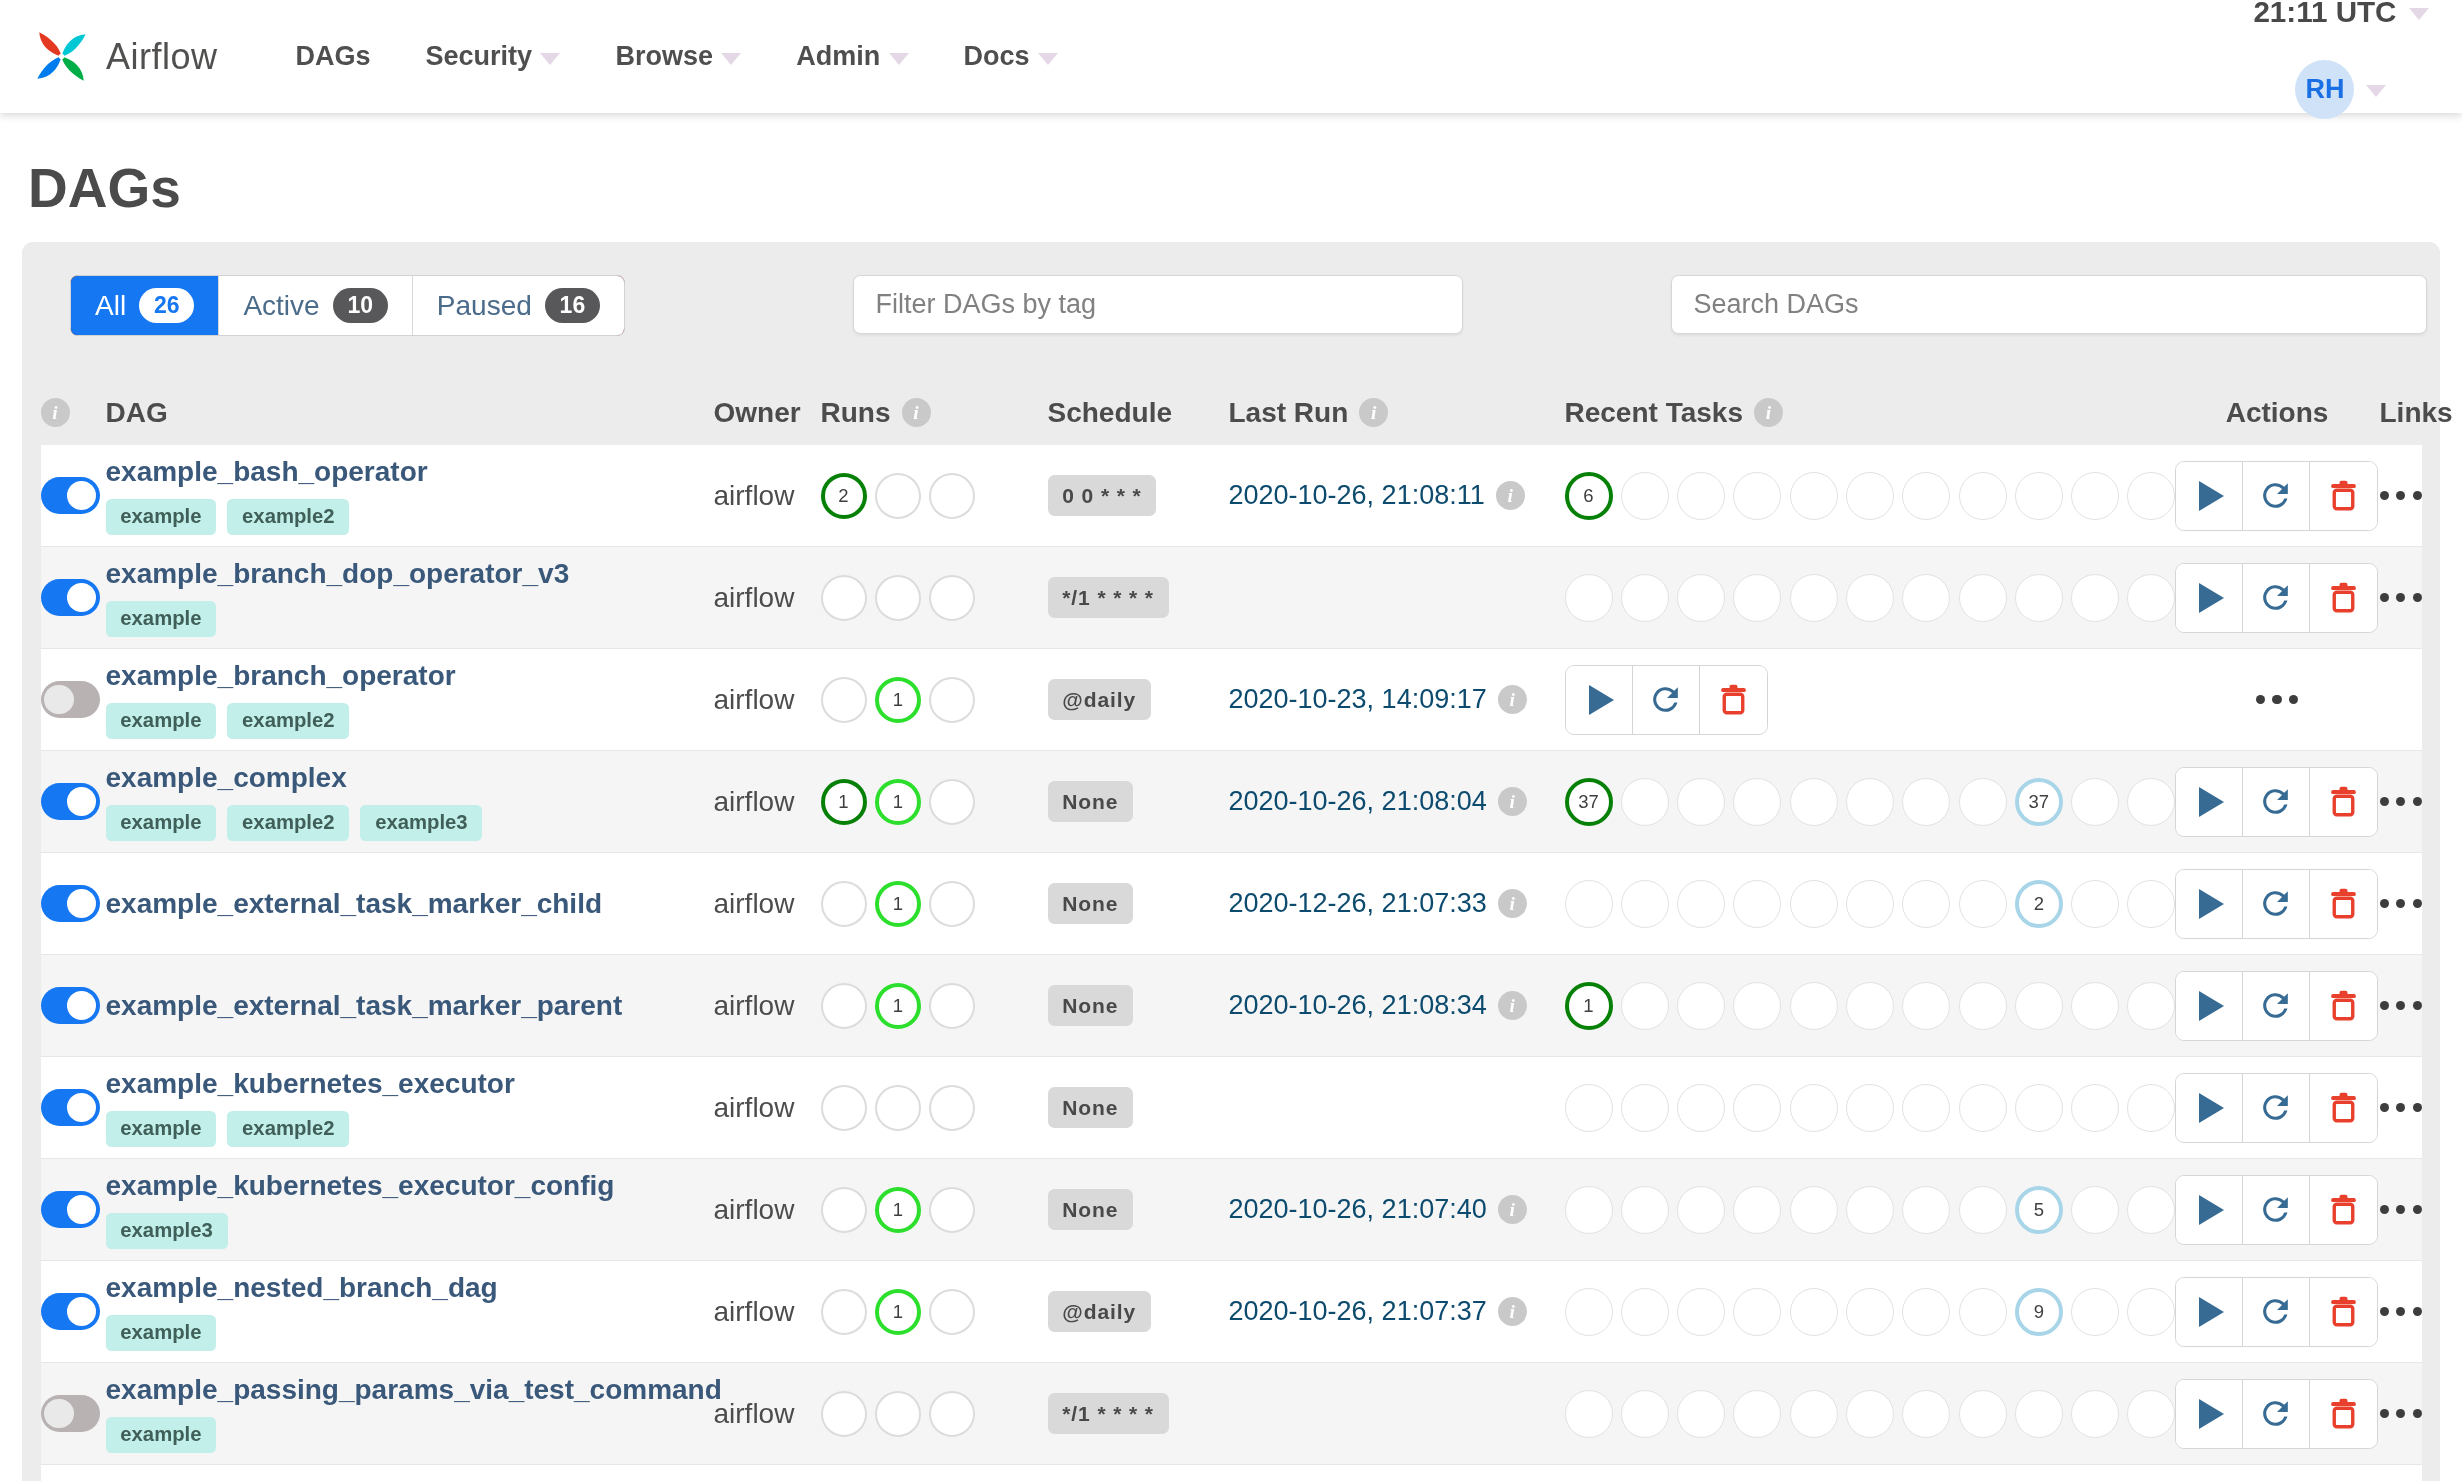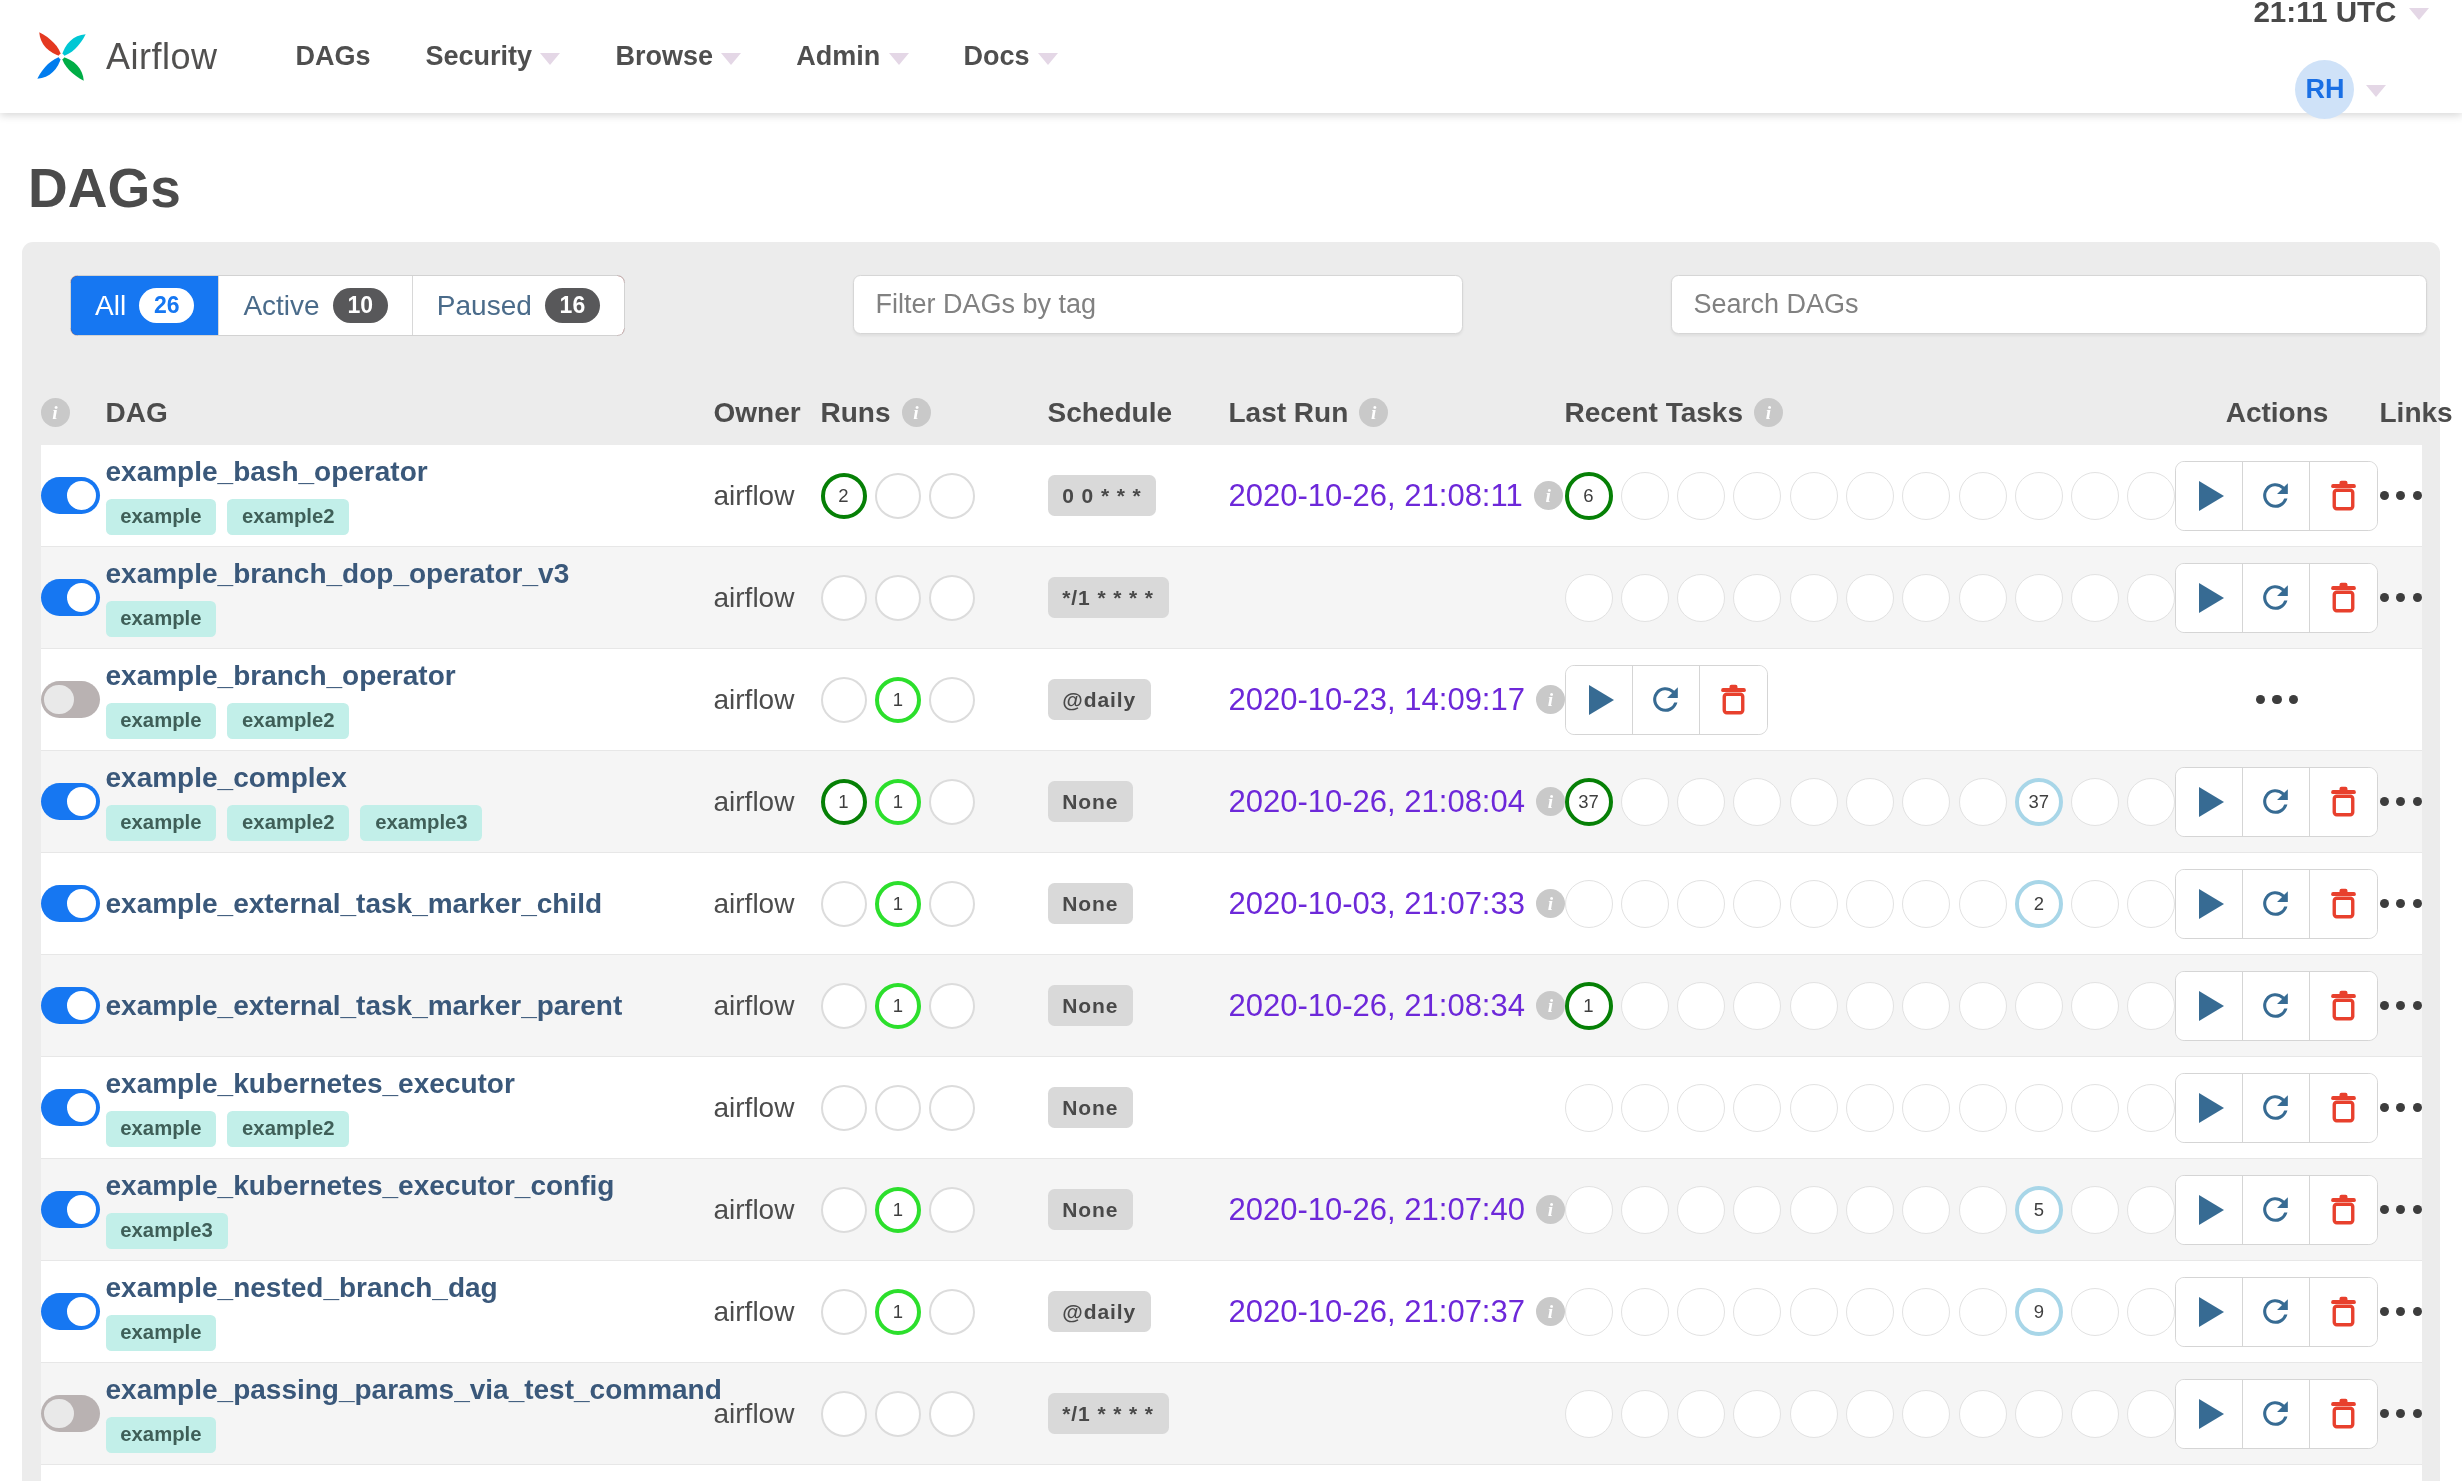--- a/index.html
+++ b/index.html
@@ -89,21 +89,21 @@
   .c-recent .circle { width:48px; height:48px; border:1.8px solid #e2e2e2; }
   .circle.st-success { border:4.6px solid var(--success); }
   .circle.st-running { border:4.6px solid var(--running); }
   .circle.st-none    { border:4.6px solid var(--none-state); }
 
   .badge-schedule { background:#d9d9d9; color:#494949; font-weight:bold; font-size:21px;
     padding:8.3px 14.8px; border-radius:6.5px; letter-spacing:0.9px; white-space:nowrap;
     display:inline-block; cursor:pointer; }
 
   .c-lastrun { display:flex; align-items:center; gap:11px; }
-  .lastrun-link { font-size:31px; color:#6d28d9; text-decoration:none; cursor:pointer; white-space:nowrap; }
+  .lastrun-link { font-size:27px; color:#0c4a6e; text-decoration:none; cursor:pointer; white-space:nowrap; }
 
   .info-icon { width:29px; height:29px; border-radius:50%; background:#c9c9c9; color:#fff;
     font-size:19.4px; font-weight:bold; font-style:italic; font-family:"Liberation Serif",serif;
     display:inline-flex; align-items:center; justify-content:center; flex:none; }
 
   .btn-group { display:inline-flex; border:0.9px solid #d5d5d5; border-radius:9.2px;
     overflow:hidden; background:#fff; }
   .abtn { width:67px; height:68px; display:flex; align-items:center; justify-content:center;
     background:#fff; border:none; border-right:0.9px solid #d5d5d5; cursor:pointer;
     color:var(--action-blue); }
@@ -465,21 +465,21 @@
           <a class="dag-name">example_external_task_marker_child</a>
         </div>
         <div class="c-owner">airflow</div>
         <div class="c-runs">
           <span class="circle"></span>
           <span class="circle st-running">1</span>
           <span class="circle"></span>
         </div>
         <div class="c-schedule"><span class="badge-schedule">None</span></div>
         <div class="c-lastrun">
-          <a class="lastrun-link">2020-10-03, 21:07:33</a>
+          <a class="lastrun-link">2020-12-26, 21:07:33</a>
           <span class="info-icon">i</span>
         </div>
         <div class="c-recent">
           <span class="circle"></span>
           <span class="circle"></span>
           <span class="circle"></span>
           <span class="circle"></span>
           <span class="circle"></span>
           <span class="circle"></span>
           <span class="circle"></span>

